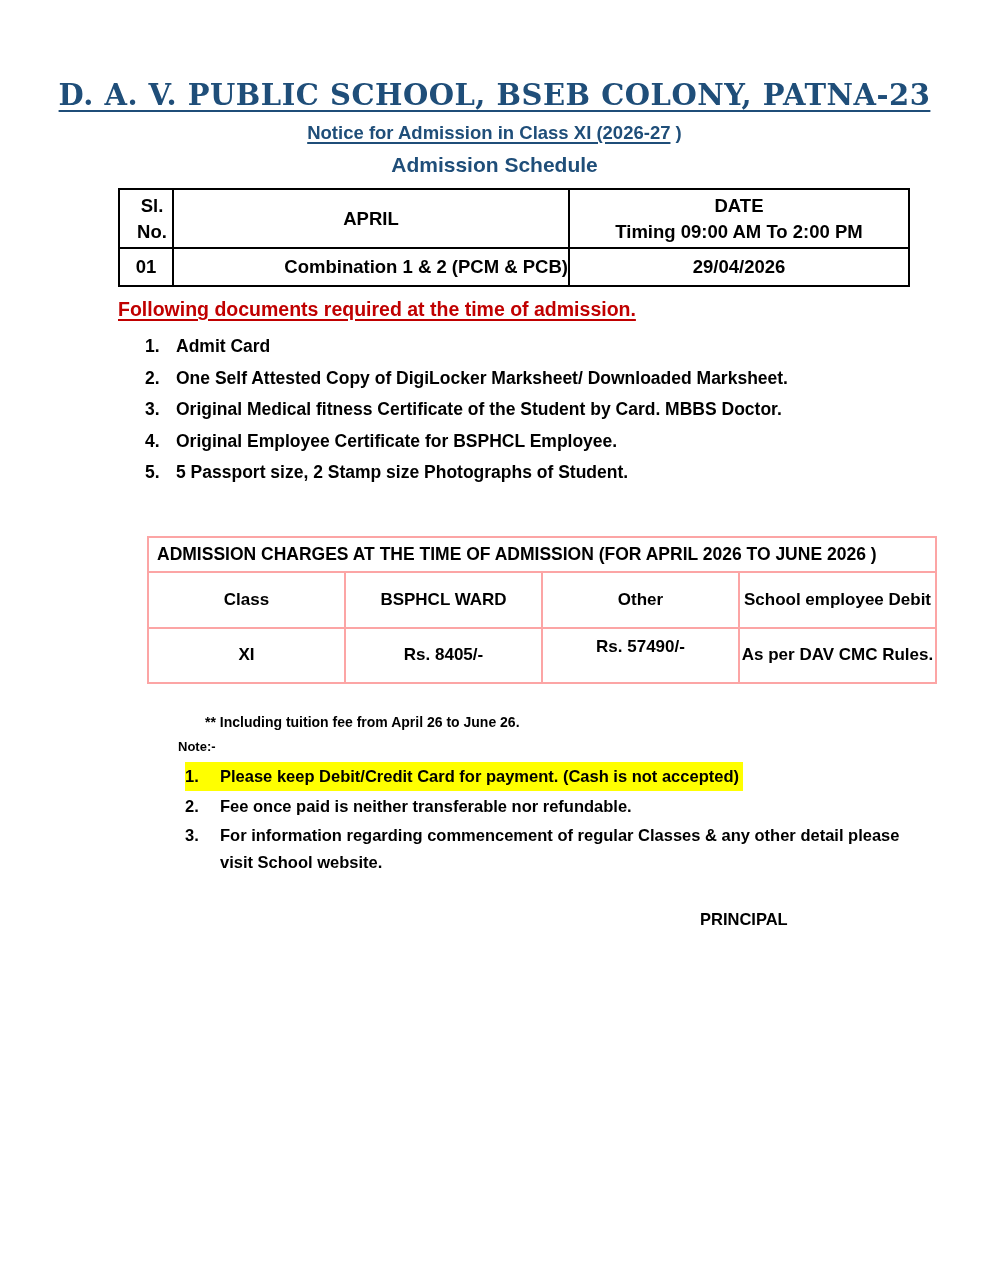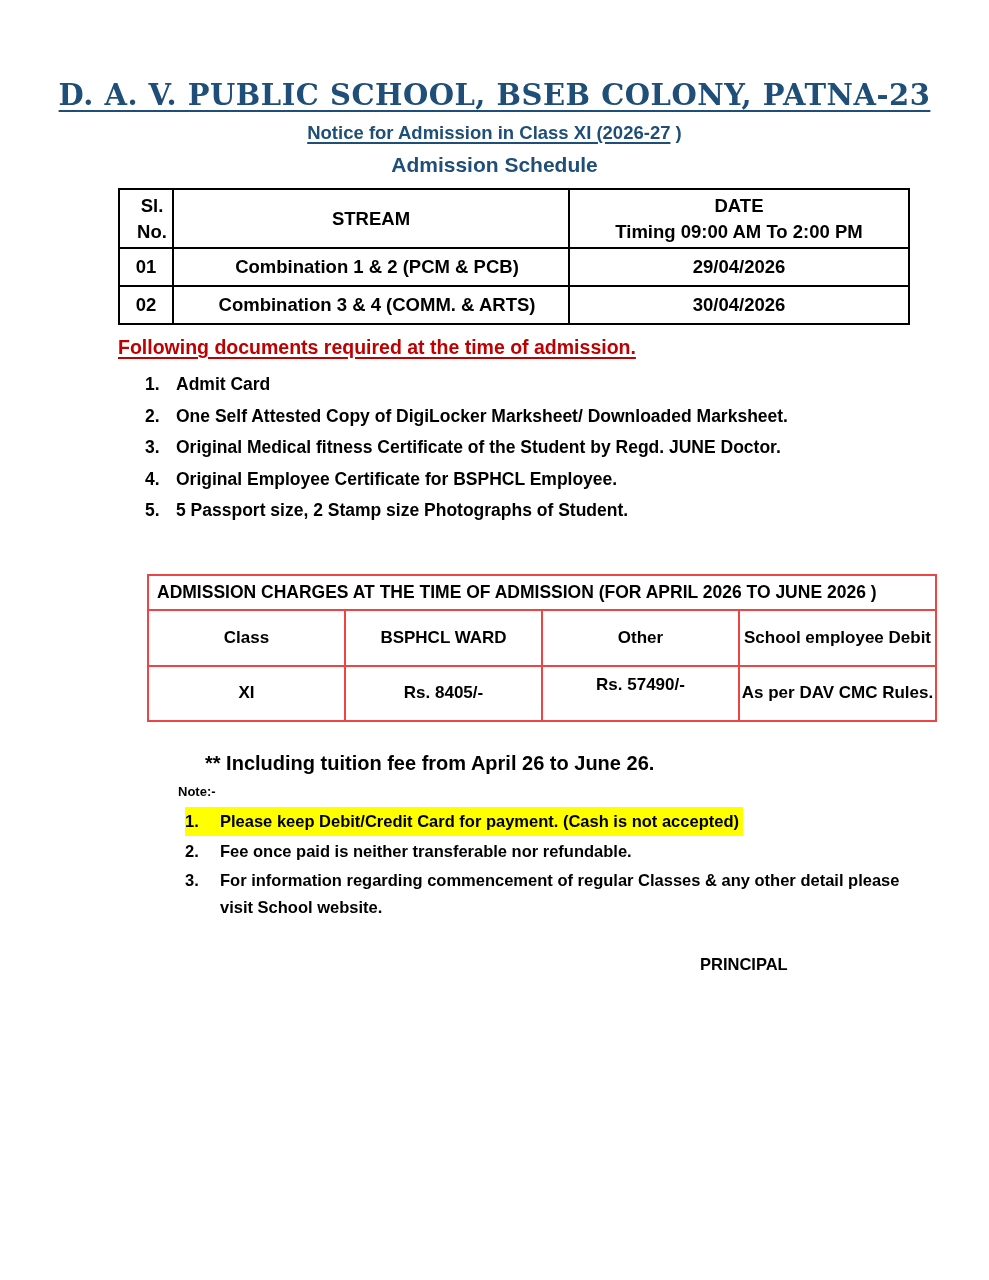--- a/index.html
+++ b/index.html
@@ -51,21 +51,21 @@
     font-size: 18.5px;
     color: #000;
     text-align: center;
     vertical-align: middle;
   }
   .schedule-table .col-sl { width: 54px; padding-left: 12px; }
   .schedule-table .col-stream { width: 396px; }
   .schedule-table .col-date { width: 340px; }
   .schedule-table thead th { height: 59px; line-height: 26px; }
   .schedule-table tbody td { height: 38px; }
-  .schedule-table tbody td.stream-cell { text-align: center; padding-left: 12px; }
+  .schedule-table tbody td.stream-cell { text-align: right; padding-left: 12px; }
 
   
   .offline-note {
     margin: 24px 0 0 118px;
     font-size: 17px;
     font-weight: normal;
     color: #262626;
   }
   .documents-heading {
     margin: 11px 0 0 118px;
@@ -76,21 +76,21 @@
     text-decoration-thickness: 2px;
     text-underline-offset: 3px;
   }
   .doc-list { margin: 10px 0 0 145px; }
   .doc-item { display: flex; font-weight: bold; font-size: 17.5px; line-height: 31.5px; }
   .doc-item .num { width: 31px; flex: none; }
 
   
   .charges-table { margin: 47px 0 0 147px; width: 790px; table-layout: fixed; }
   .charges-table td {
-    border: 2px solid #ef4444;
+    border: 2px solid #fca5a5;
     font-weight: bold;
     font-size: 17px;
     color: #000;
     text-align: center;
     vertical-align: middle;
   }
   .charges-table .col-class { width: 163px; }
   .charges-table .col-bsphcl { width: 175px; }
   .charges-table .col-other { width: 183px; }
   .charges-table .col-school { width: 269px; }
@@ -98,21 +98,21 @@
     text-align: left;
     padding: 6px 8px;
     height: 35px;
     font-size: 17.5px;
   }
   .charges-table .head-row td { height: 56px; }
   .charges-table .data-row td { height: 55px; }
   .raised { position: relative; top: -8px; display: inline-block; }
 
   
-  .tuition-note { margin: 30px 0 0 205px; font-weight: bold; font-size: 20px; }
+  .tuition-note { margin: 30px 0 0 205px; font-weight: bold; font-size: 14px; }
   .note-label { margin: 9px 0 0 178px; font-weight: bold; font-size: 13px; }
   .note-list { margin: 8px 0 0 185px; width: 745px; }
   .note-item { display: flex; font-weight: bold; font-size: 16.5px; line-height: 27px; margin-bottom: 2px; }
   .note-item .num { width: 35px; flex: none; }
   .note-item .txt { max-width: 690px; }
   .note-item .hl { background: #FFFF00; display: flex; padding: 1px 4px 1px 0; }
   .note-item .hl .num { width: 35px; }
   .principal { margin: 34px 0 0 700px; font-weight: bold; font-size: 16.5px; }
 </style>
 </head>
@@ -124,55 +124,50 @@
   <div class="subtitle"><span class="u">Notice for Admission in Class XI (2026-27</span><span> )</span></div>
   <div class="section-heading">Admission Schedule</div>
 
   <table class="schedule-table">
     <thead>
       <tr>
         <th class="col-sl">
           <div>Sl.</div>
           <div>No.</div>
         </th>
-        <th class="col-stream">STREAM</th>
+        <th class="col-stream">APRIL</th>
         <th class="col-date">
           <div>DATE</div>
           <div>Timing 09:00 AM To 2:00 PM</div>
         </th>
       </tr>
     </thead>
     <tbody>
       <tr>
         <td>01</td>
         <td class="stream-cell">Combination 1 &amp; 2 (PCM &amp; PCB)</td>
         <td>29/04/2026</td>
       </tr>
-      <tr>
-        <td>02</td>
-        <td class="stream-cell">Combination 3 &amp; 4 (COMM. &amp; ARTS)</td>
-        <td>30/04/2026</td>
-      </tr>
     </tbody>
   </table>
 
   <div class="documents-heading">Following documents required at the time of admission.</div>
 
   <div class="doc-list">
     <div class="doc-item">
       <span class="num">1.</span>
       <span>Admit Card</span>
     </div>
     <div class="doc-item">
       <span class="num">2.</span>
       <span>One Self Attested Copy of DigiLocker Marksheet/ Downloaded Marksheet.</span>
     </div>
     <div class="doc-item">
       <span class="num">3.</span>
-      <span>Original Medical fitness Certificate of the Student by Regd. JUNE Doctor.</span>
+      <span>Original Medical fitness Certificate of the Student by Card. MBBS Doctor.</span>
     </div>
     <div class="doc-item">
       <span class="num">4.</span>
       <span>Original Employee Certificate for BSPHCL Employee.</span>
     </div>
     <div class="doc-item">
       <span class="num">5.</span>
       <span>5 Passport size, 2 Stamp size Photographs of Student.</span>
     </div>
   </div>

